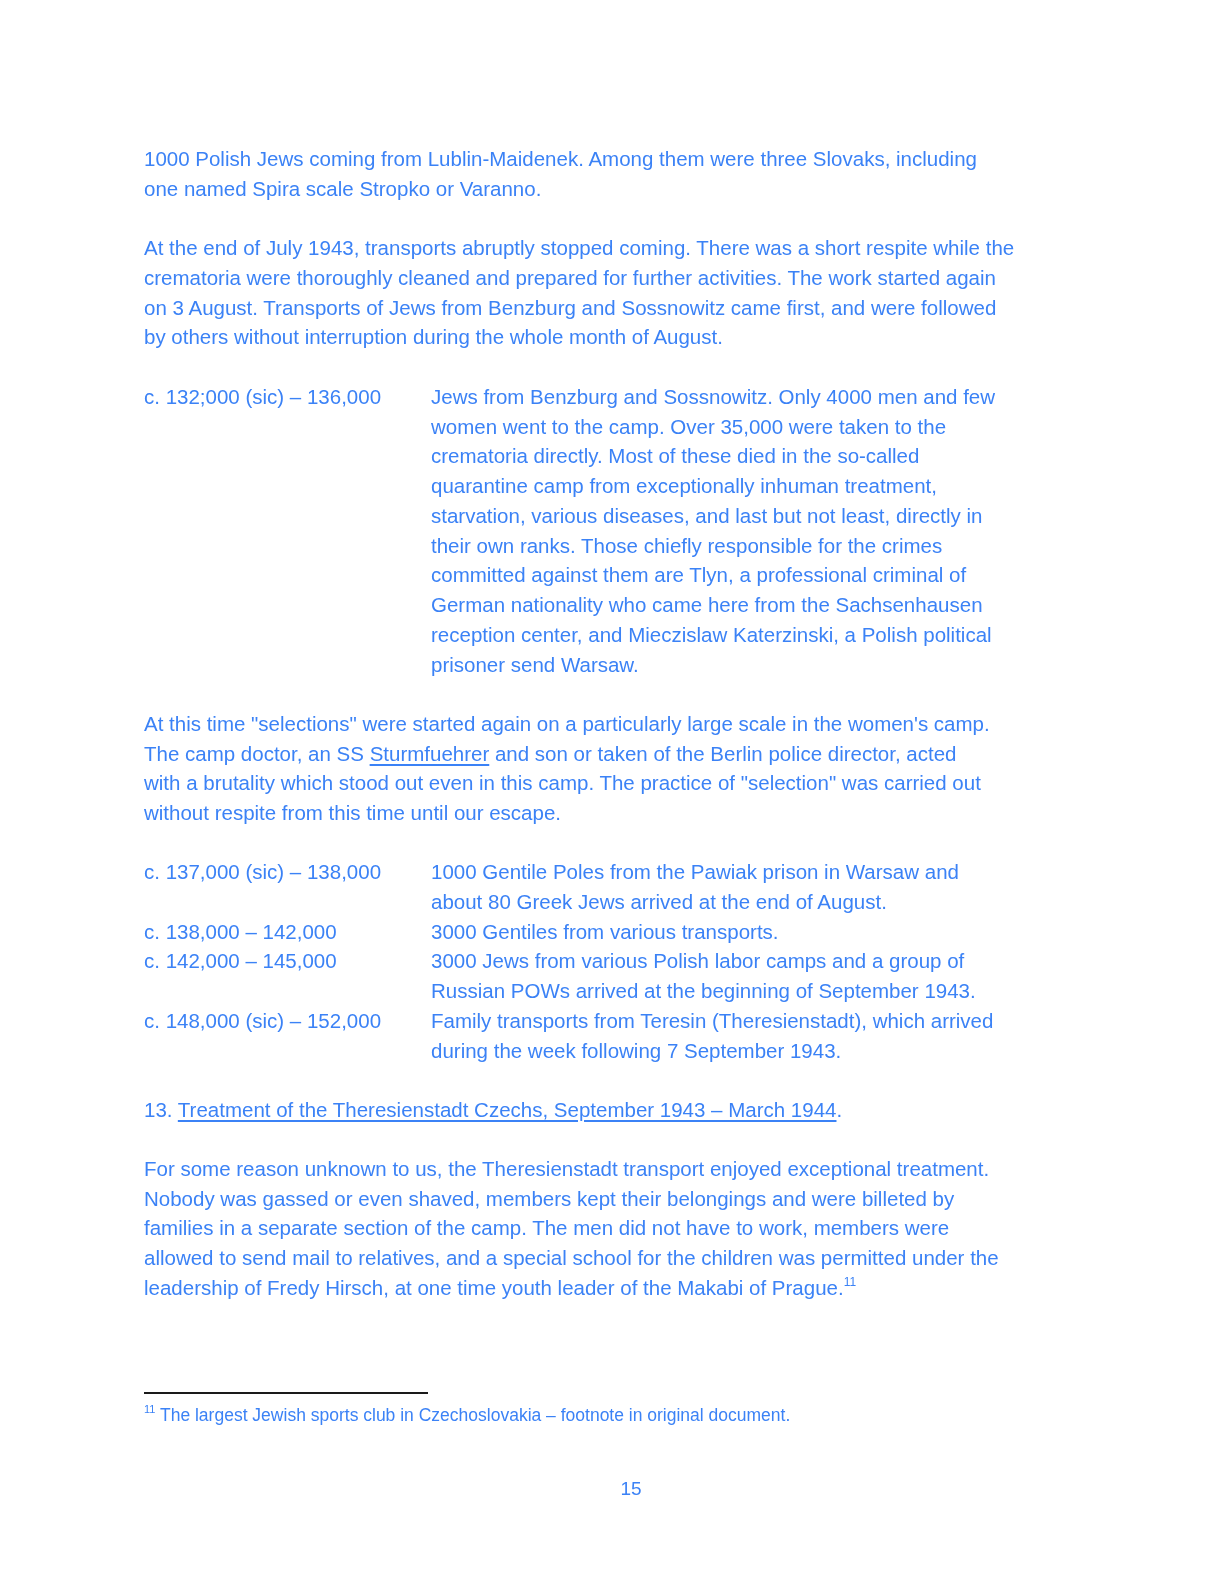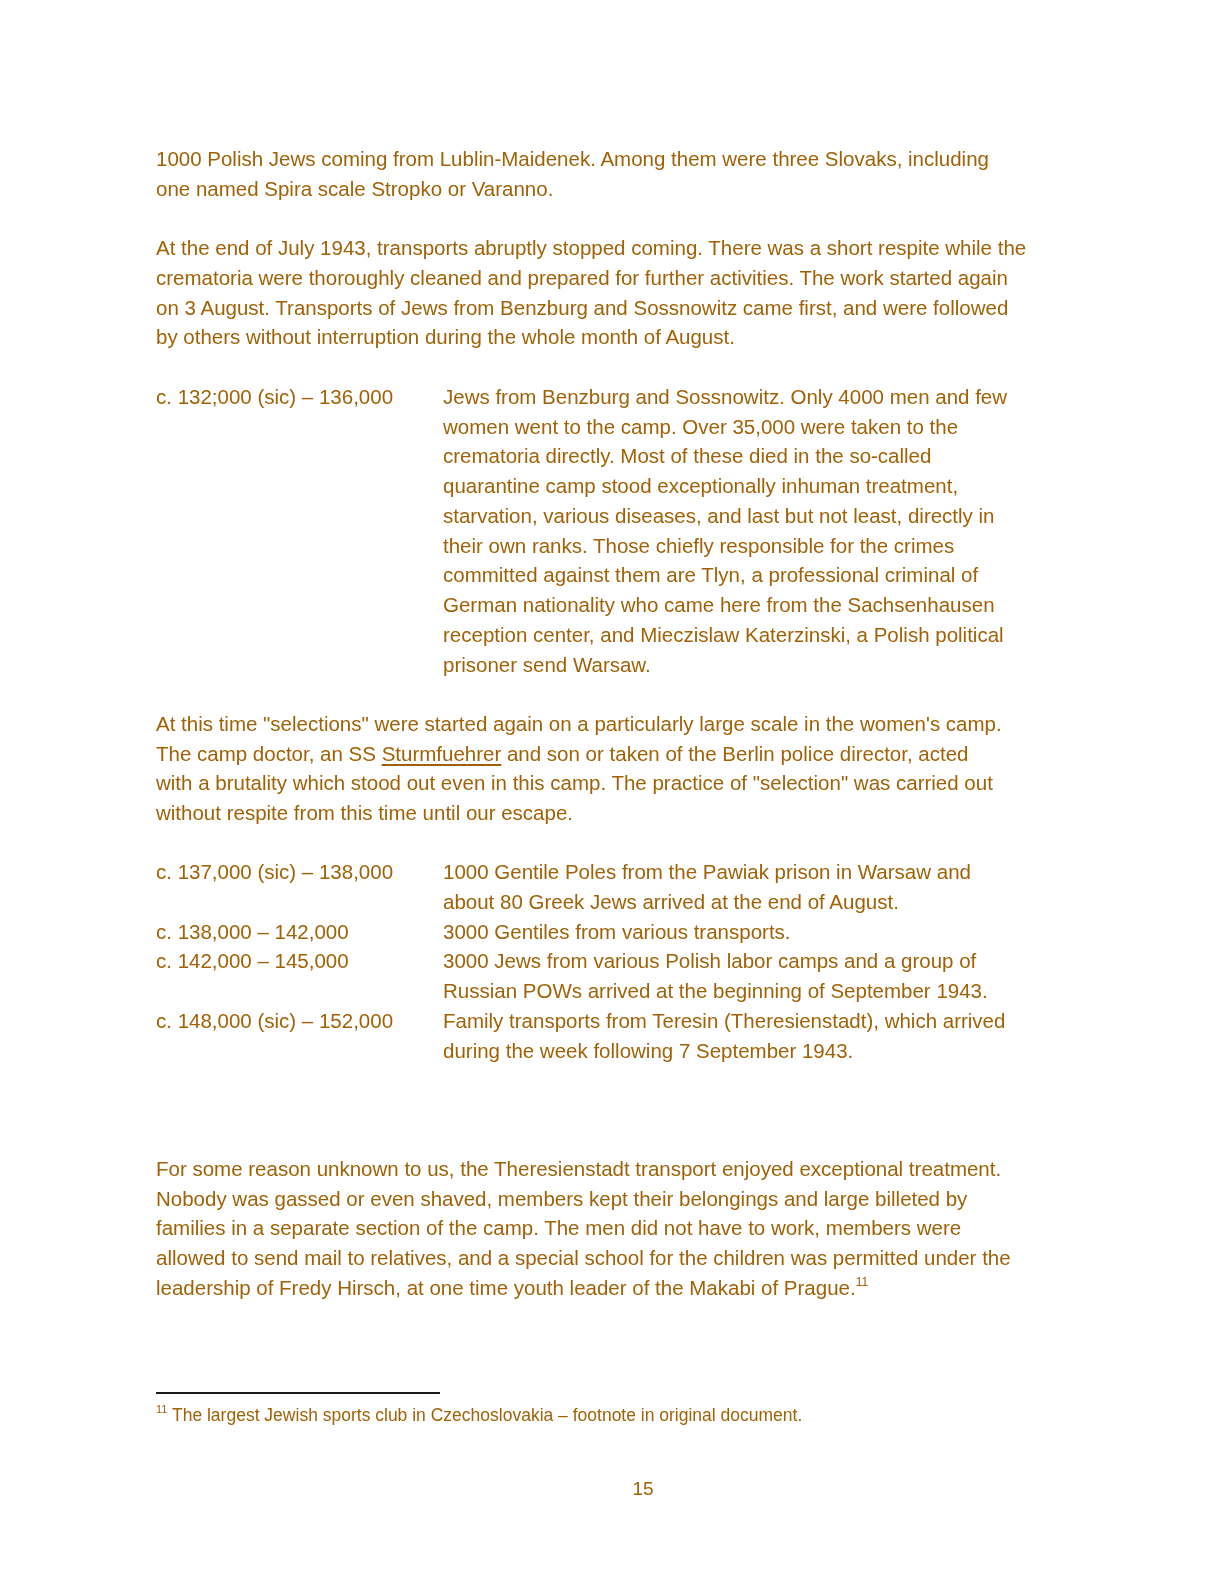--- a/index.html
+++ b/index.html
@@ -1,19 +1,19 @@
 <!DOCTYPE html>
 <html><head>
   <meta charset="utf-8">
   <style>
     html, body { margin: 0; padding: 0; background: #ffffff; }
     body { width: 1224px; height: 1584px; position: relative; overflow: hidden; }
     .page {
-      position: absolute; left: 12px; top: 0; width: 1068px; height: 1584px;
-      font-family: "Liberation Sans", sans-serif; color: #a16207;
+      position: absolute; left: 0; top: 0; width: 1068px; height: 1584px;
+      font-family: "Liberation Sans", sans-serif; color: #3b82f6;
       font-size: 20.5px; line-height: 29.8px;
     }
     .line { position: absolute; white-space: nowrap; }
     .left { left: 144px; }
     .col2 { left: 431px; }
     .u { text-decoration: underline; text-underline-offset: 3px; text-decoration-thickness: 1.5px; margin-top: 20px; }
     sup { font-size: 12px; line-height: 0; vertical-align: 9px; }
     .fn { font-size: 17.5px; }
     .fn sup { font-size: 11px; vertical-align: 8px; }
     .rule { position: absolute; left: 144px; top: 1392px; width: 284px; height: 1.5px; background: #1a1a1a; }
@@ -34,21 +34,21 @@
     <div class="line left" style="top:263px">crematoria were thoroughly cleaned and prepared for further activities. The work started again</div>
     <div class="line left" style="top:293px">on 3 August. Transports of Jews from Benzburg and Sossnowitz came first, and were followed</div>
     <div class="line left" style="top:322px">by others without interruption during the whole month of August.</div>
   </div>
 
   <div>
     <div class="line left" style="top:382px">c. 132;000 (sic) – 136,000</div>
     <div class="line col2" style="top:382px">Jews from Benzburg and Sossnowitz. Only 4000 men and few</div>
     <div class="line col2" style="top:412px">women went to the camp. Over 35,000 were taken to the</div>
     <div class="line col2" style="top:441px">crematoria directly. Most of these died in the so-called</div>
-    <div class="line col2" style="top:471px">quarantine camp stood exceptionally inhuman treatment,</div>
+    <div class="line col2" style="top:471px">quarantine camp from exceptionally inhuman treatment,</div>
     <div class="line col2" style="top:501px">starvation, various diseases, and last but not least, directly in</div>
     <div class="line col2" style="top:531px">their own ranks. Those chiefly responsible for the crimes</div>
     <div class="line col2" style="top:560px">committed against them are Tlyn, a professional criminal of</div>
     <div class="line col2" style="top:590px">German nationality who came here from the Sachsenhausen</div>
     <div class="line col2" style="top:620px">reception center, and Mieczislaw Katerzinski, a Polish political</div>
     <div class="line col2" style="top:650px">prisoner send Warsaw.</div>
   </div>
 
   <div>
     <div class="line left" style="top:709px">At this time "selections" were started again on a particularly large scale in the women's camp.</div>
@@ -72,24 +72,27 @@
     <div class="line left" style="top:946px">c. 142,000  – 145,000</div>
     <div class="line col2" style="top:946px">3000 Jews from various Polish labor camps and a group of</div>
     <div class="line col2" style="top:976px">Russian POWs arrived at the beginning of September 1943.</div>
   </div>
   <div>
     <div class="line left" style="top:1006px">c. 148,000 (sic) – 152,000</div>
     <div class="line col2" style="top:1006px">Family transports from Teresin (Theresienstadt), which arrived</div>
     <div class="line col2" style="top:1036px">during the week following 7 September 1943.</div>
   </div>
 
+  <div class="line left" style="top:1095px">
+    <span>13. </span><span class="u">Treatment of the Theresienstadt Czechs, September 1943 – March 1944</span><span>.</span>
+  </div>
 
   <div>
     <div class="line left" style="top:1154px">For some reason unknown to us, the Theresienstadt transport enjoyed exceptional treatment.</div>
-    <div class="line left" style="top:1184px">Nobody was gassed or even shaved, members kept their belongings and large billeted by</div>
+    <div class="line left" style="top:1184px">Nobody was gassed or even shaved, members kept their belongings and were billeted by</div>
     <div class="line left" style="top:1213px">families in a separate section of the camp. The men did not have to work, members were</div>
     <div class="line left" style="top:1243px">allowed to send mail to relatives, and a special school for the children was permitted under the</div>
     <div class="line left" style="top:1273px">
       <span>leadership of Fredy Hirsch, at one time youth leader of the Makabi of Prague.</span><sup>11</sup>
     </div>
   </div>
 
   <div class="rule"></div>
   <div class="line left fn" style="top:1401px">
     <sup>11</sup><span> The largest Jewish sports club in Czechoslovakia – footnote in original document.</span>

